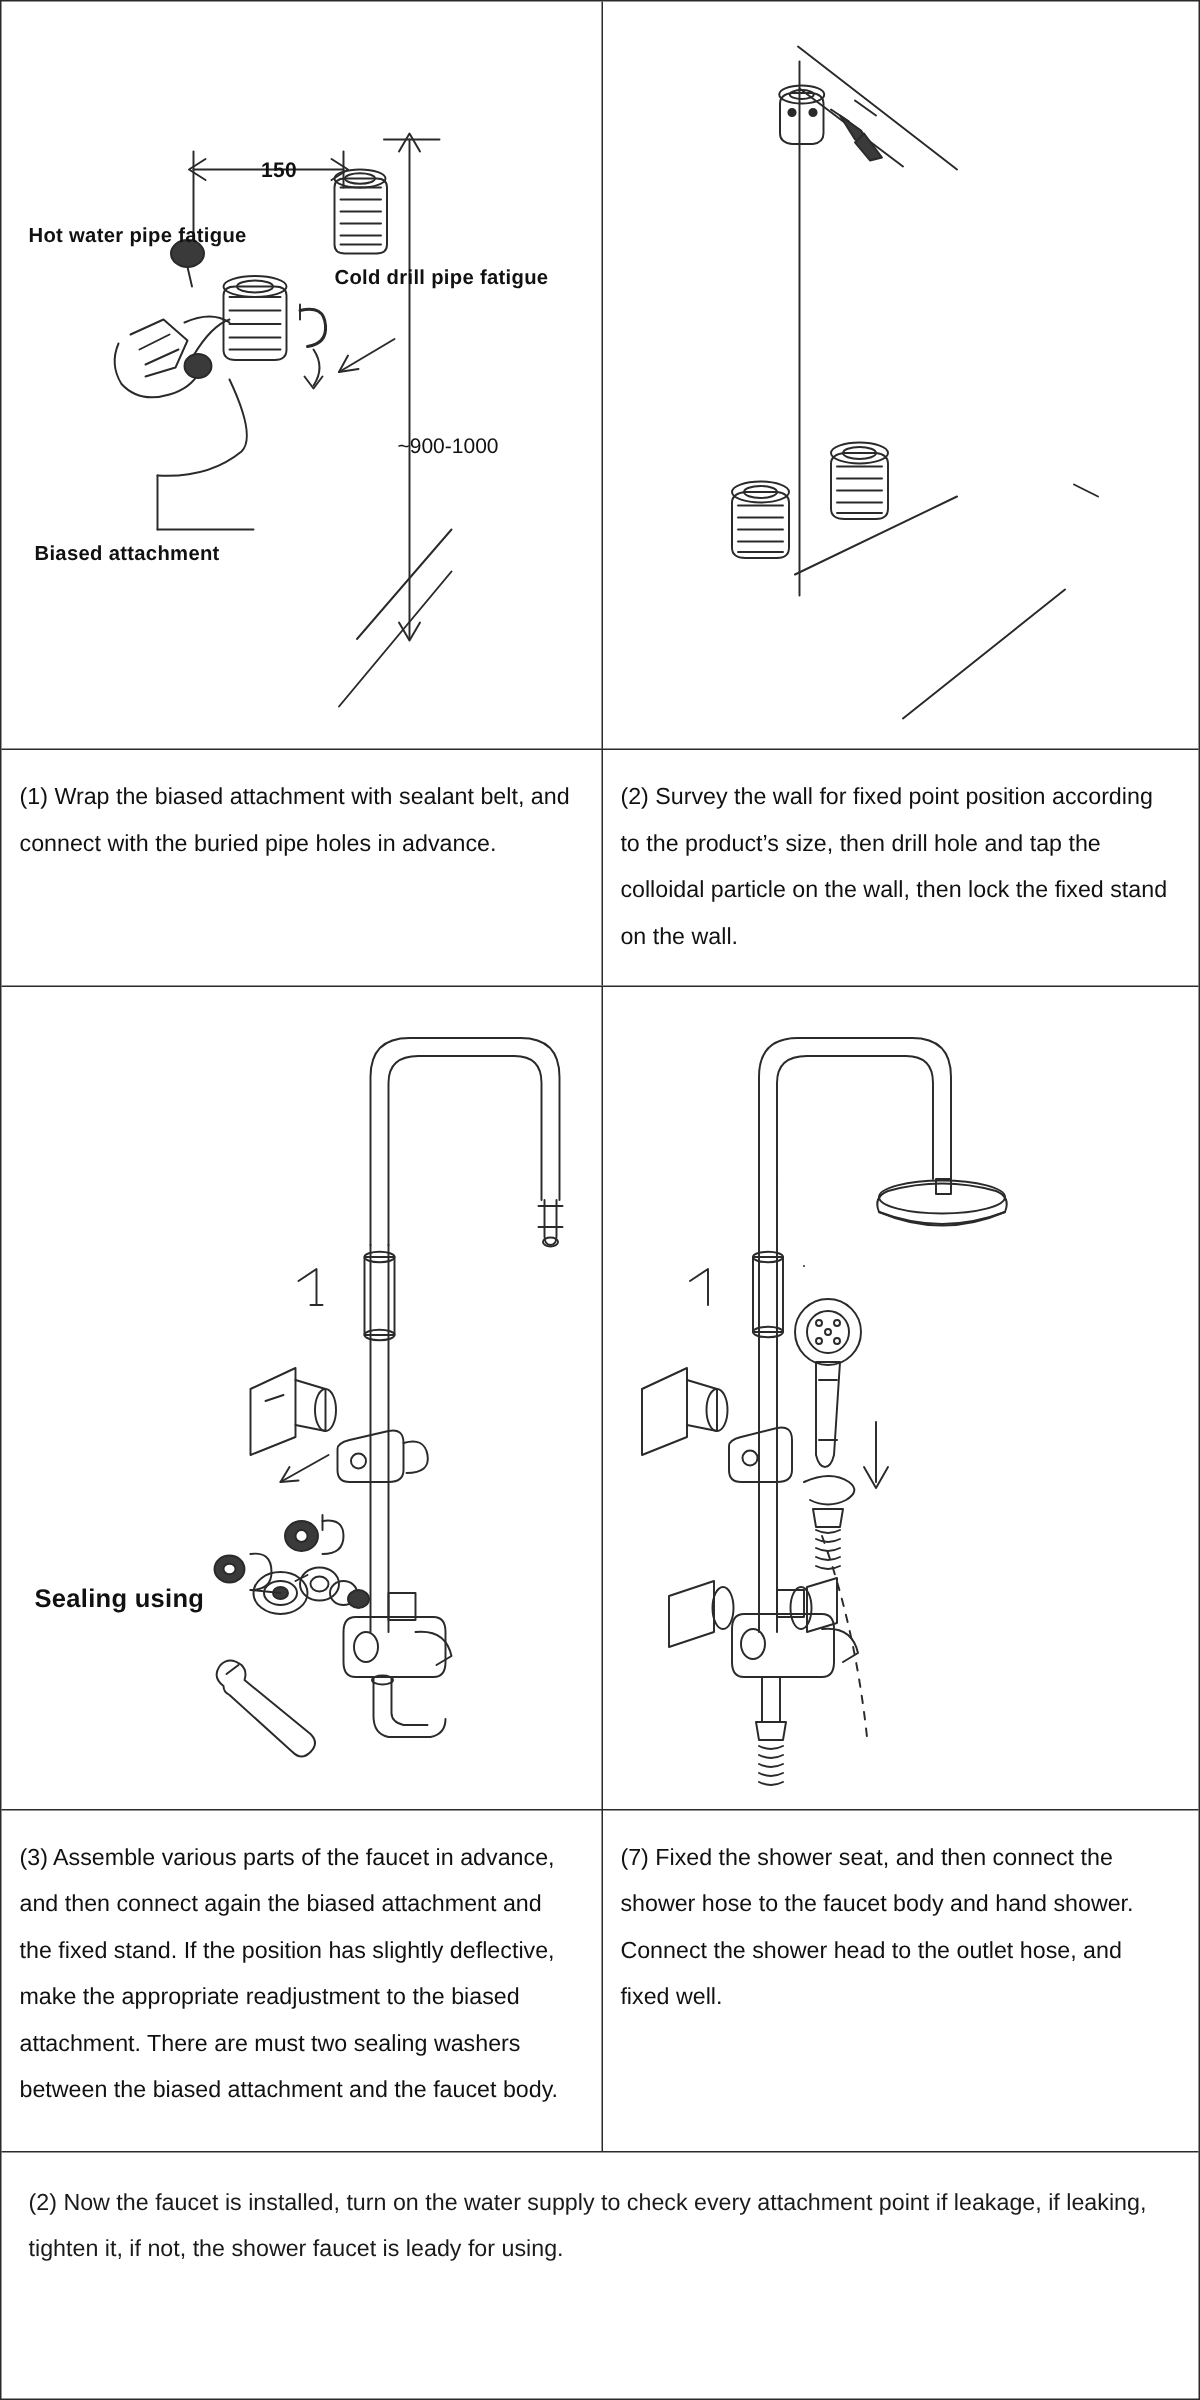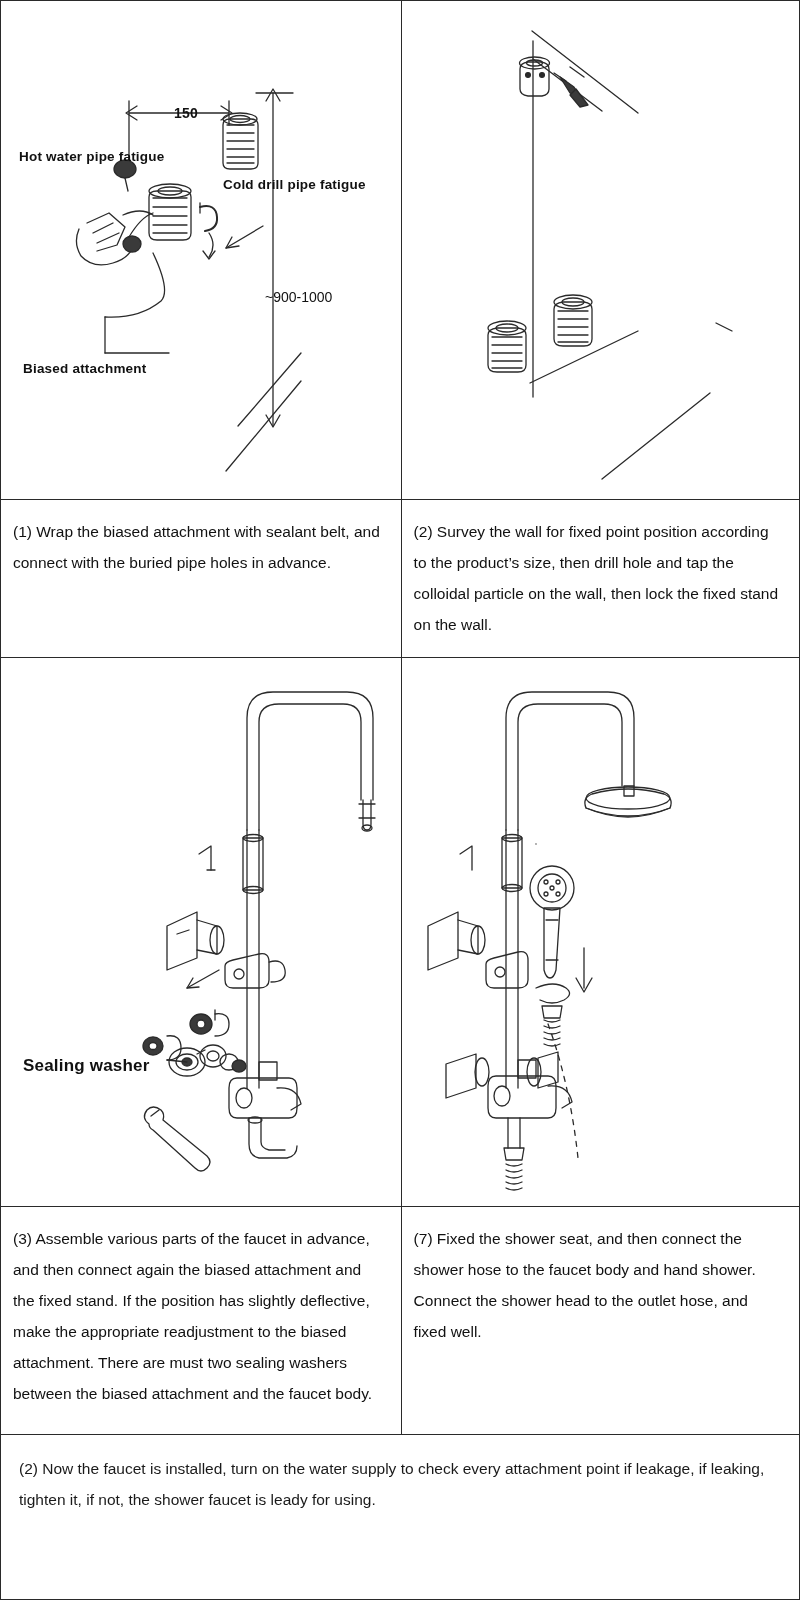--- a/index.html
+++ b/index.html
@@ -273,21 +273,21 @@
           </g>
 
           <g>
             <path d="M148 466 Q140 460 146 452 Q152 446 160 452 Q164 456 162 462 L206 498 Q212 504 206 510 Q200 516 194 510 L152 472 Q148 470 148 466 Z"></path>
             <path d="M150 458 L158 452"></path>
           </g>
 
           <path d="M166 402 L186 404"></path>
         </g>
       </svg>
-      <div class="lbl" style="left:22px; top:398px; font-size:17px;">Sealing washer</div>
+      <div class="lbl" style="left:22px; top:398px; font-size:17px;">Sealing using</div>
     </div>
 
     <div class="cell cell-right fig fig-mid">
       <svg width="396" height="548" viewBox="0 0 396 548">
         <g fill="none" stroke="#2a2a2a" stroke-width="1.3" stroke-linecap="round" stroke-linejoin="round">
 
           <path d="M104 172 L104 60 Q104 34 130 34 L206 34 Q232 34 232 60 L232 128"></path>
           <path d="M116 172 L116 64 Q116 46 136 46 L202 46 Q220 46 220 64 L220 128"></path>
 
           <g>

